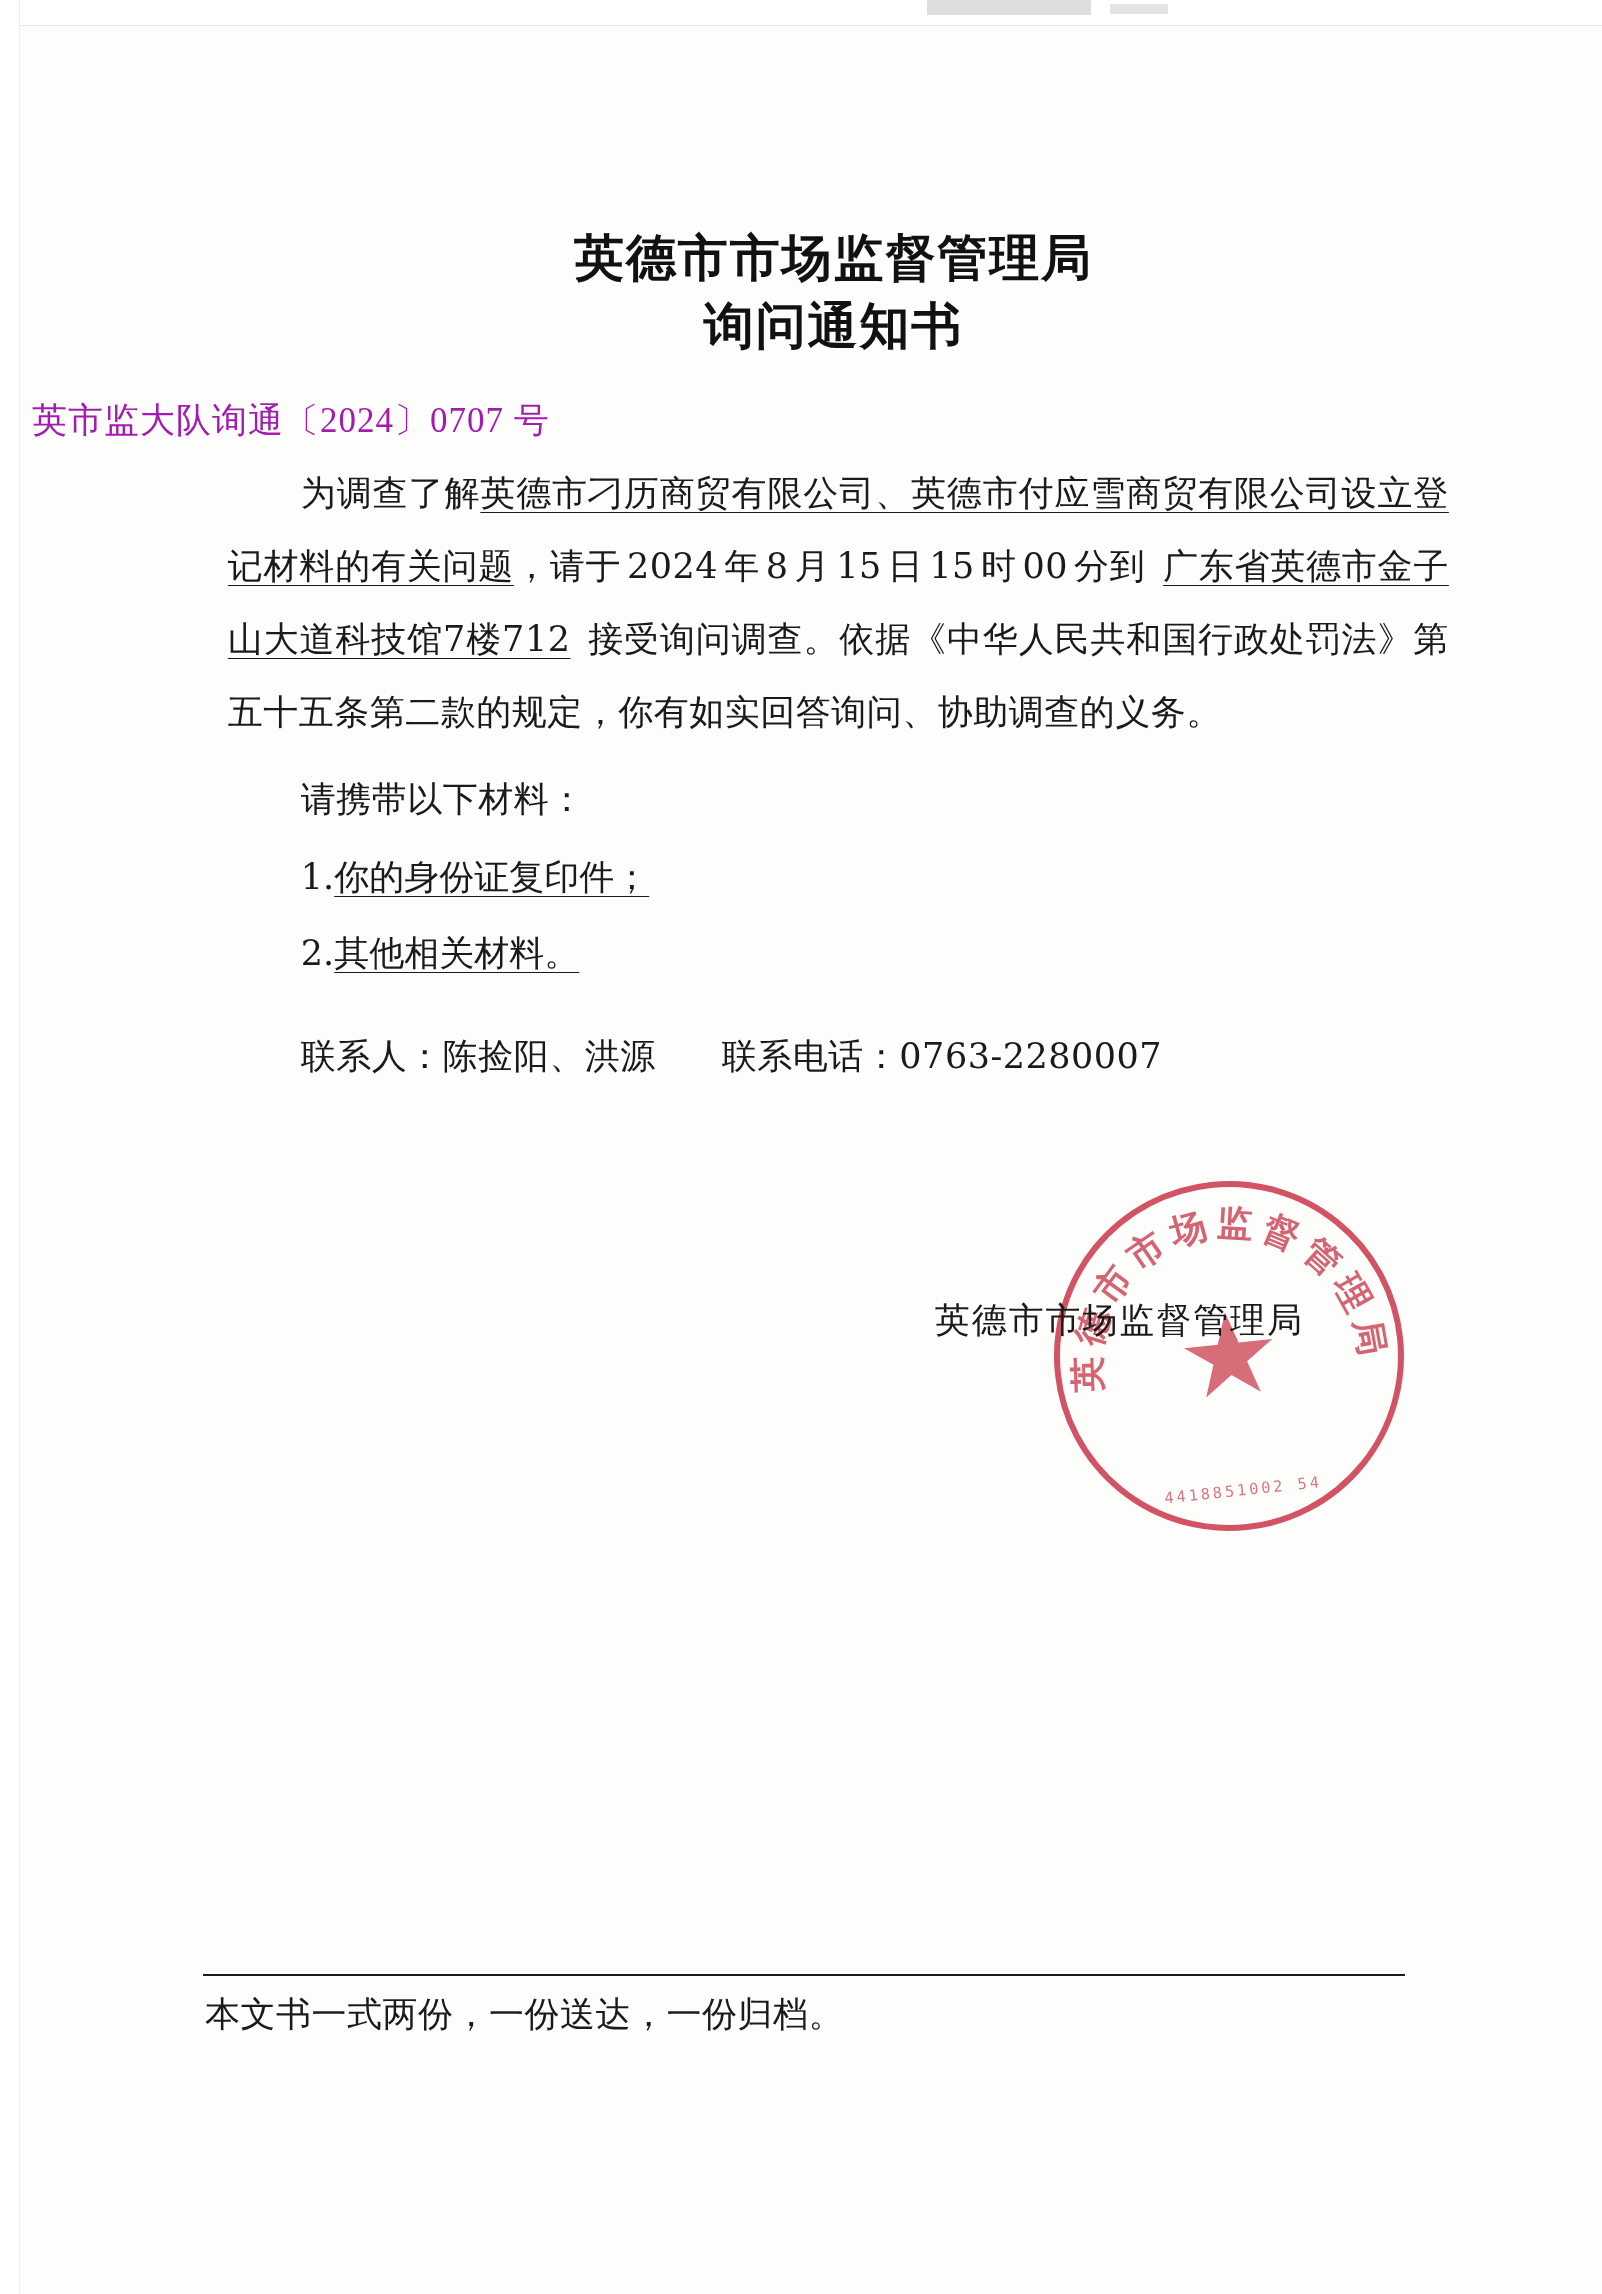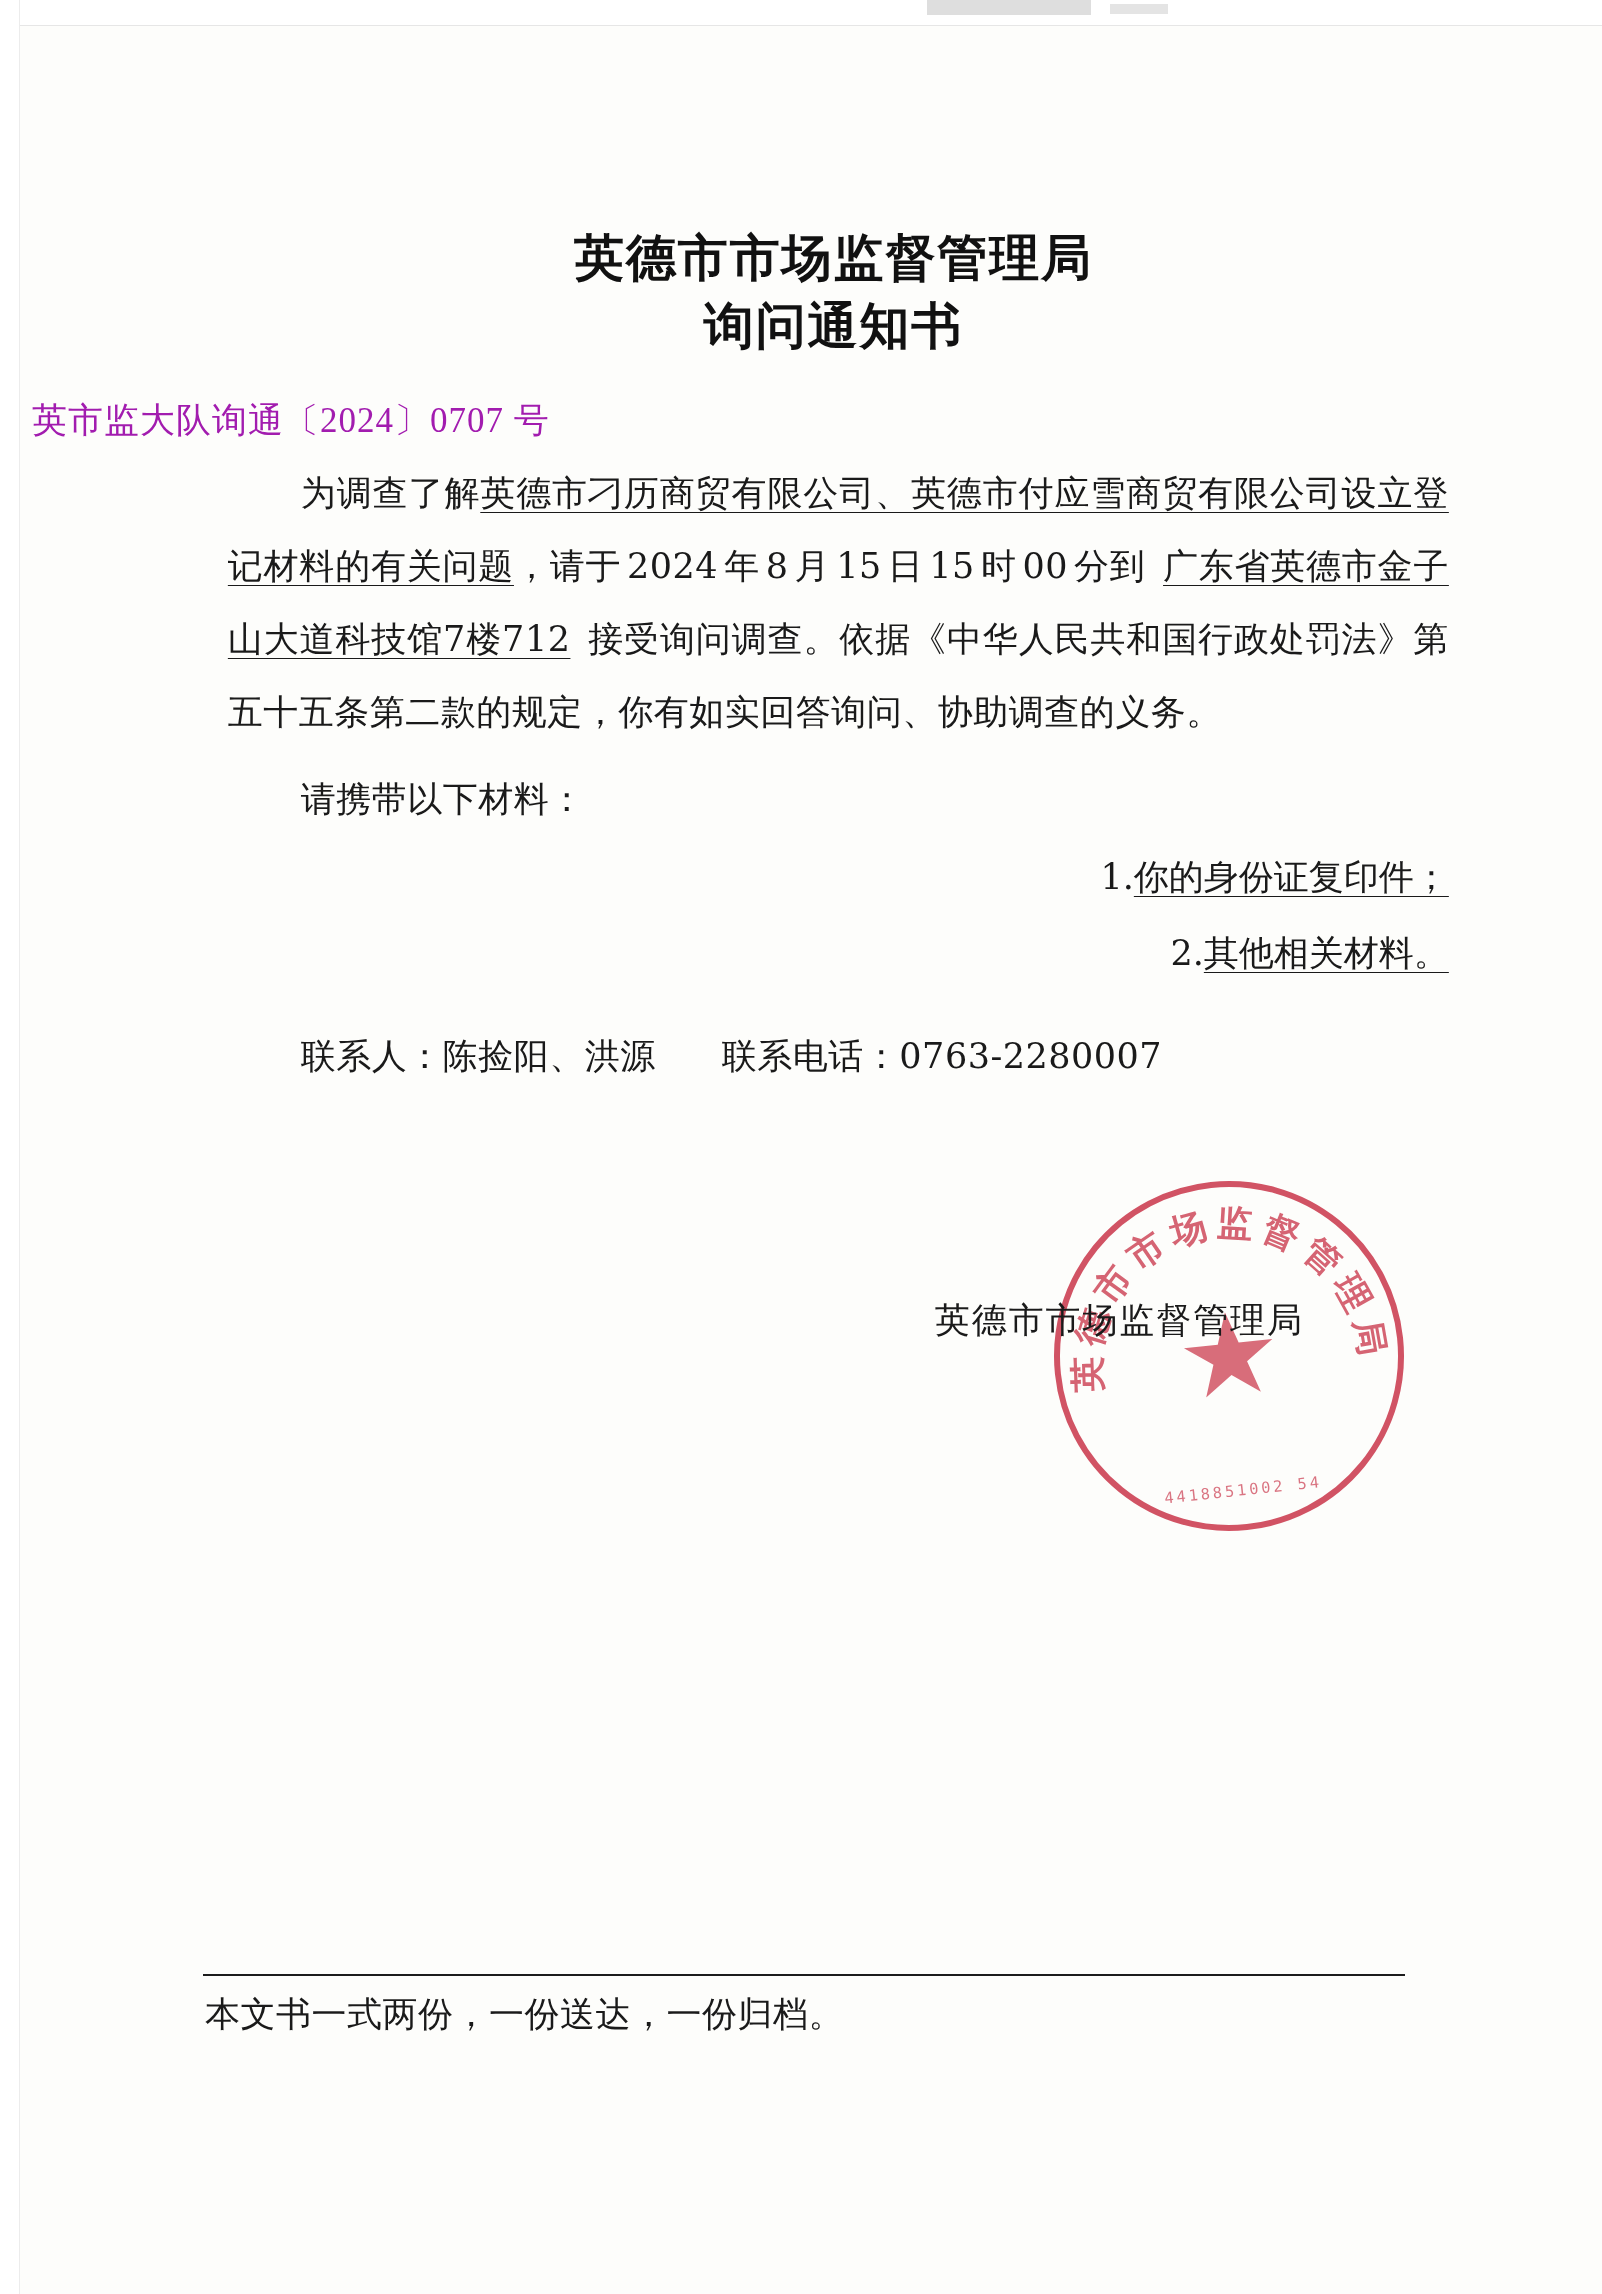--- a/index.html
+++ b/index.html
@@ -130,21 +130,20 @@
     text-underline-offset: 6.8px;
     text-decoration-thickness: 1.4px;
     padding: 0 17.4px;
   }
 
   .list-item {
     font-size: 35px;
     line-height: 71px;
     margin: 5.8px 0 0 0;
     text-indent: 73px;
-    text-align: right;
   }
 
   .contact-line {
     font-size: 35px;
     margin-top: 44px;
     text-indent: 73px;
     letter-spacing: 0.5px;
   }
   .contact-gap {
     display: inline-block;

